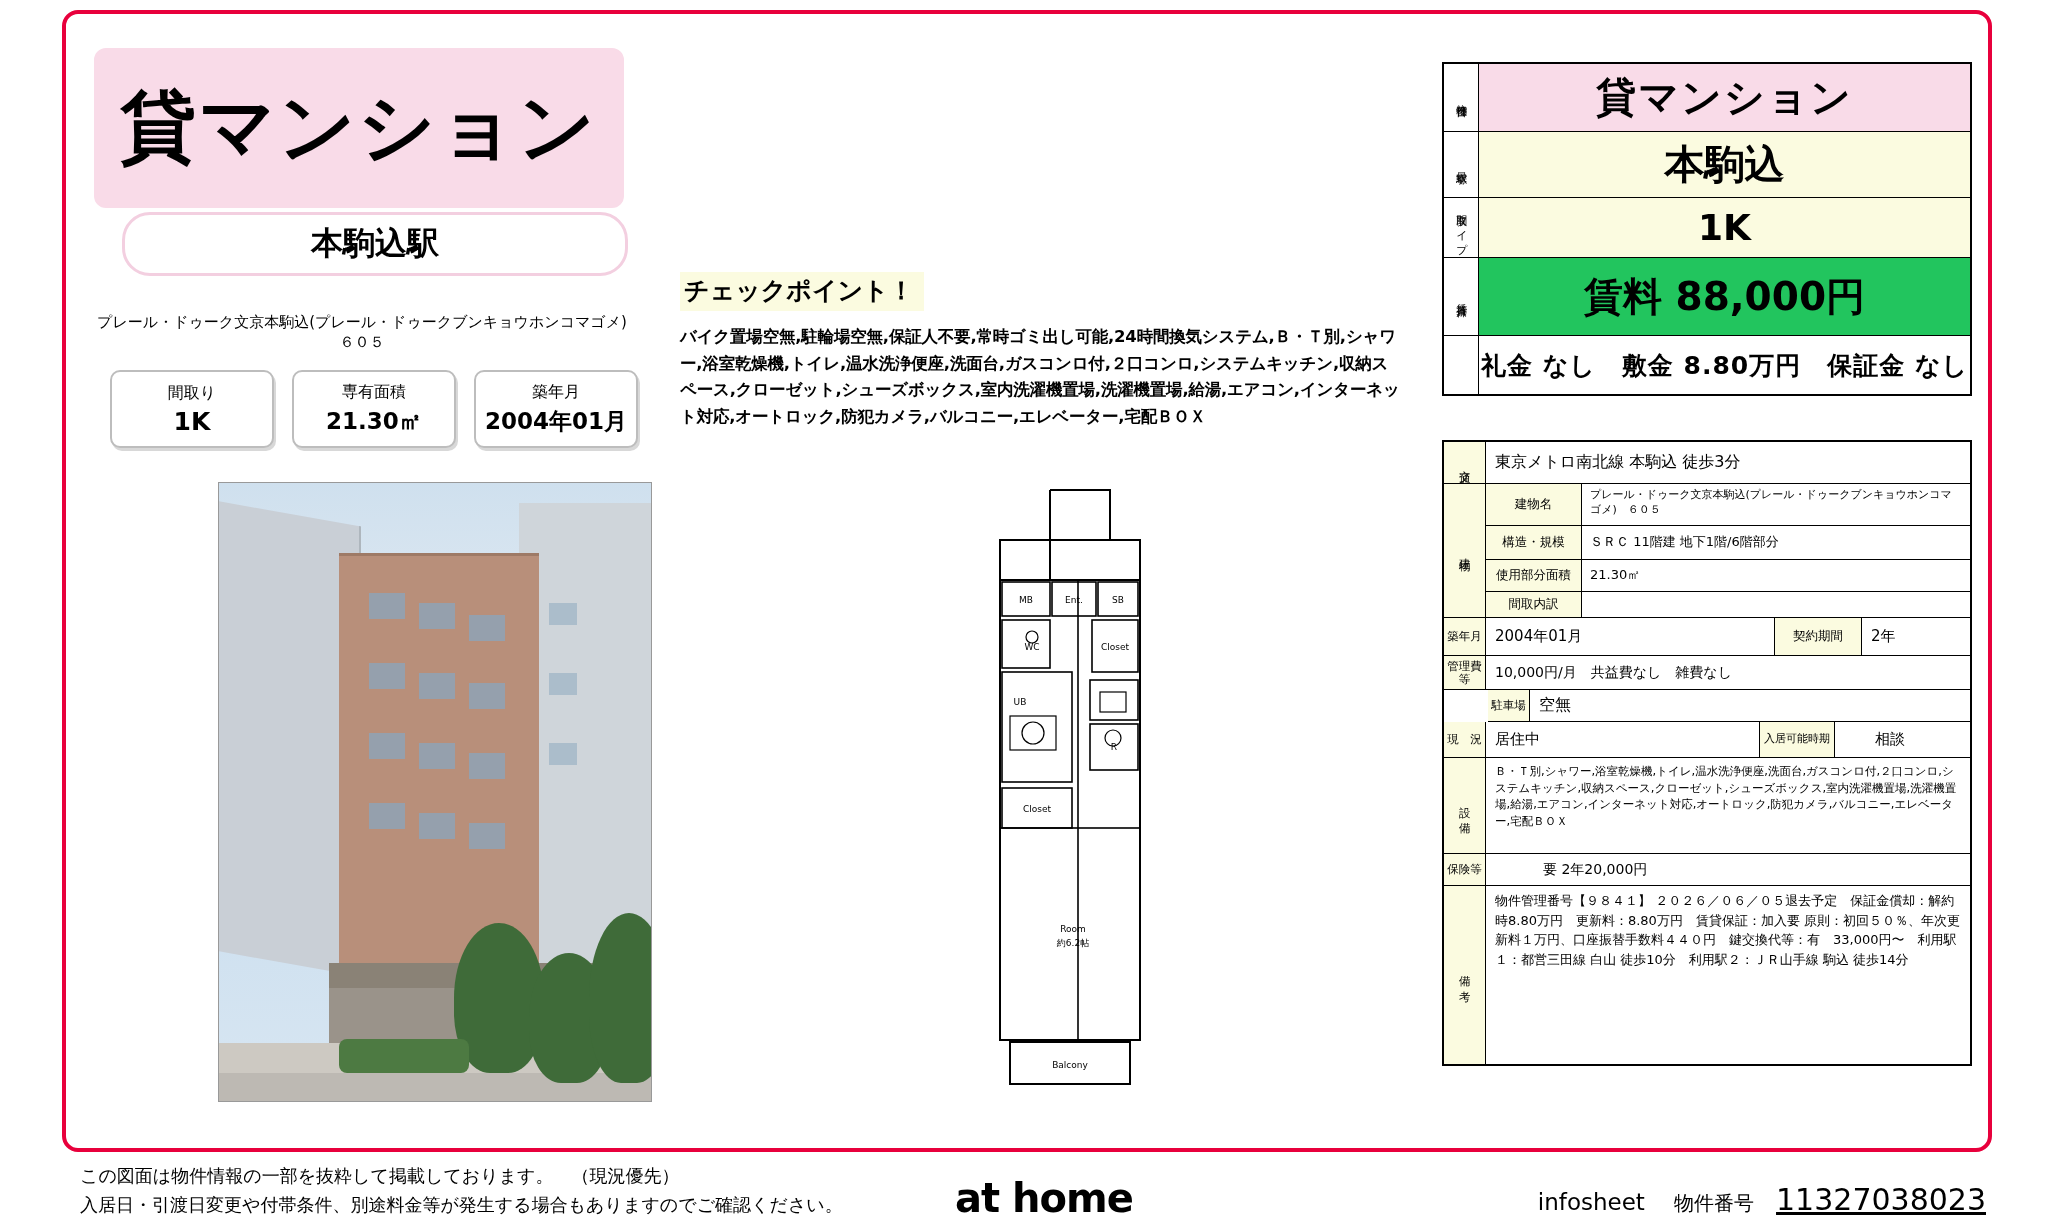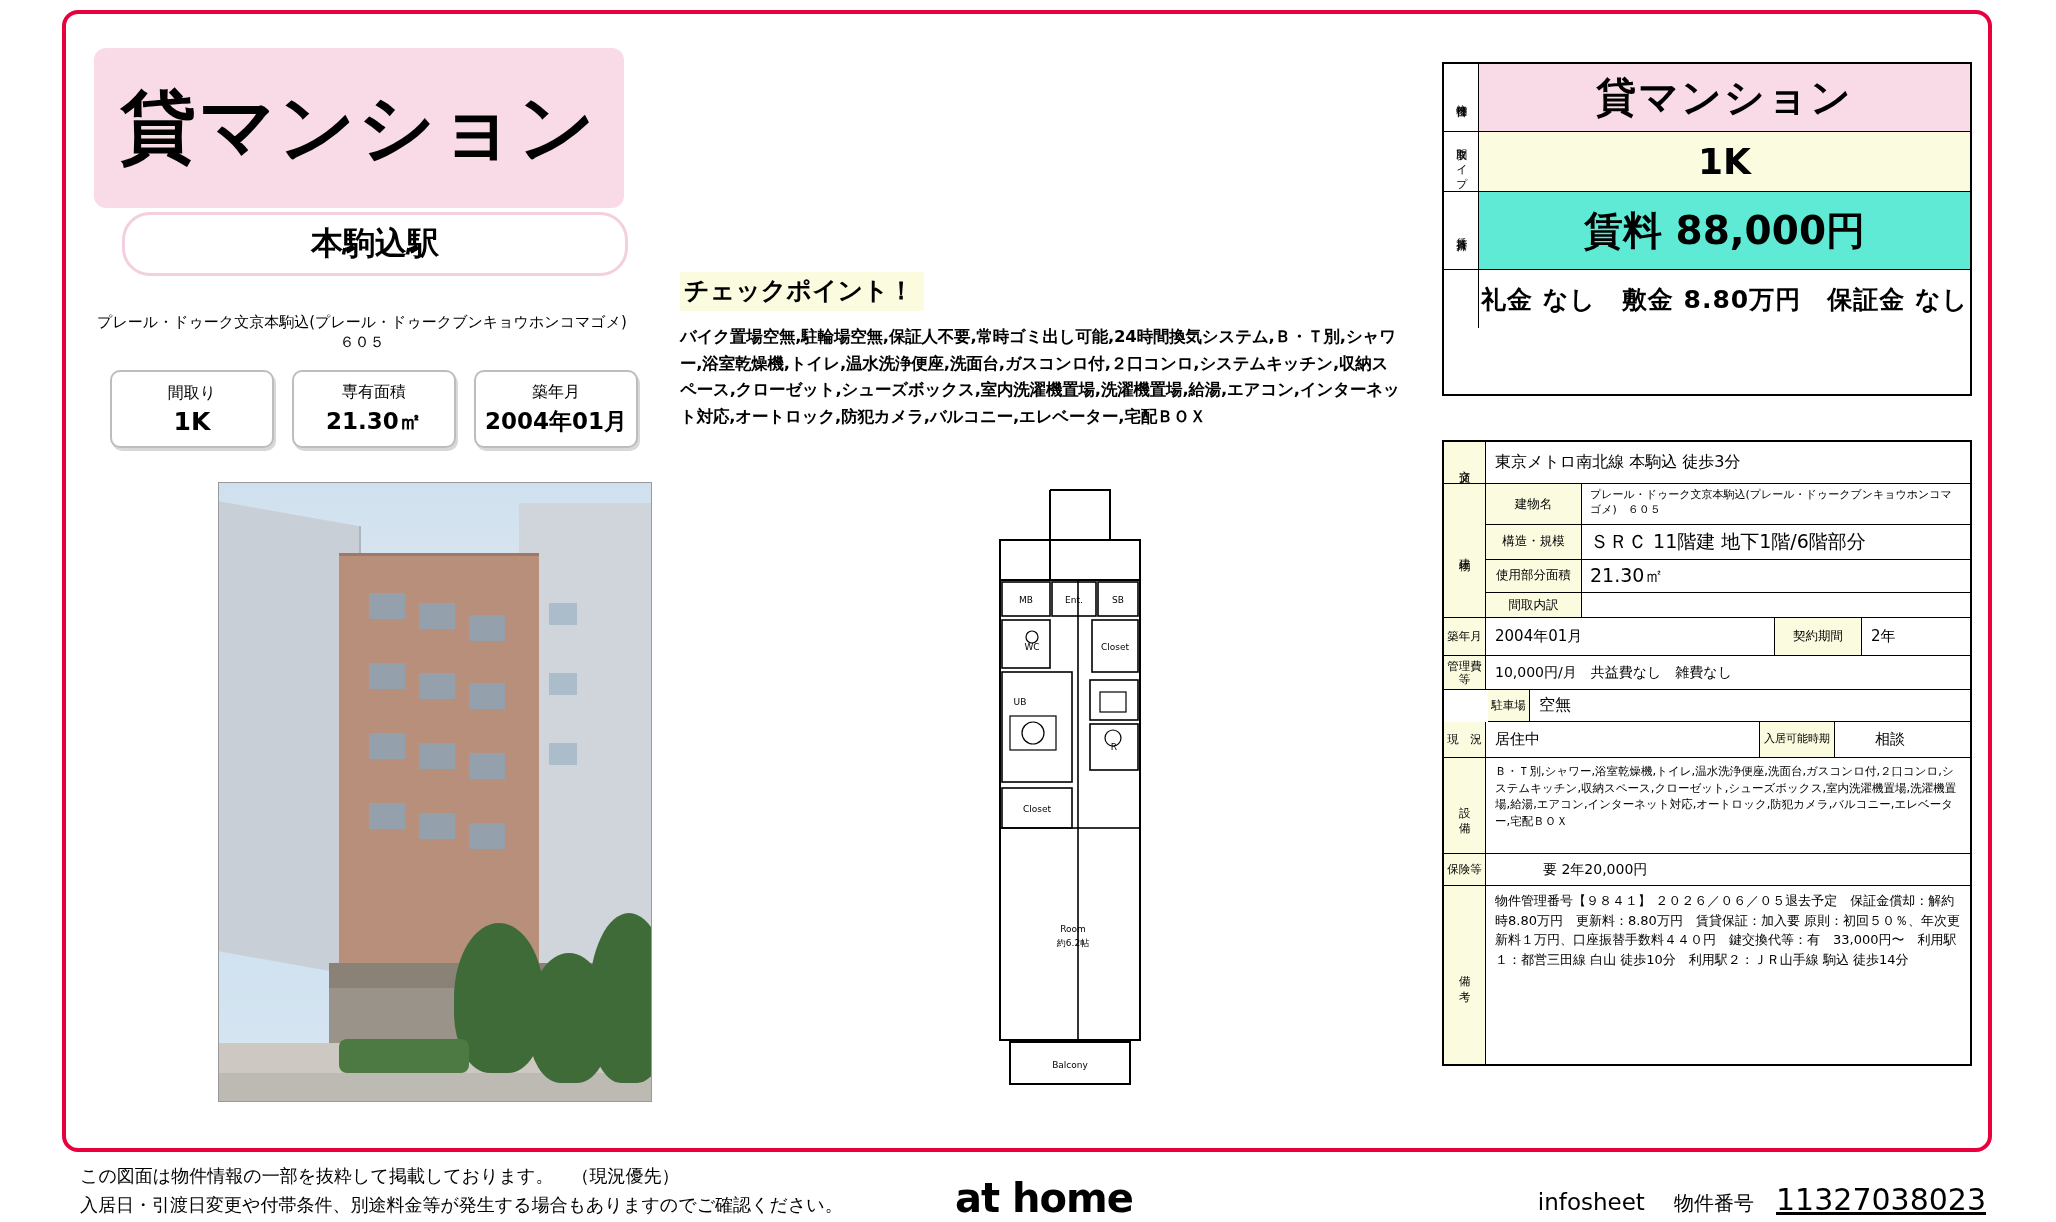--- a/index.html
+++ b/index.html
@@ -162,21 +162,21 @@
     flex: 1; display: flex; align-items: center; justify-content: center;
     font-family: "DejaVu Sans", sans-serif; font-weight: bold;
   }
   .r1 { height: 68px; background: #f9dbe8; }
   .r1 .val { background: #f9dbe8; font-size: 40px; letter-spacing: 2px; }
   .r2 { height: 66px; }
   .r2 .val { background: #fbfbe0; font-size: 40px; }
   .r3 { height: 60px; }
   .r3 .val { background: #fbfbe0; font-size: 36px; }
   .r4 { height: 78px; }
-  .r4 .val { background: #5eead4; font-size: 39px; }
+  .r4 .val { background: #22c55e; font-size: 39px; }
   .r5 { height: 58px; text-align: right; }
   .r5 .val { font-size: 25px; letter-spacing: 1px; }
 
   
   .dtab {
     position: absolute;
     left: 1442px; top: 440px;
     width: 530px;
     border: 2px solid #000;
     box-sizing: border-box;
@@ -212,21 +212,21 @@
     border-right: 1.2px solid #000;
     background: #fbfbe0;
     font-size: 12.5px;
     display: flex; align-items: center; justify-content: center;
     text-align: center; line-height: 1.15;
     box-sizing: border-box;
     padding: 3px 0;
   }
   .sub .sval { flex: 1; padding: 4px 8px; font-size: 15px; display: flex; align-items: center; }
   .sub .sval.xsmall { font-size: 11px; line-height: 1.35; display:block; padding-top:4px;}
-  .sub .sval.big { font-size: 19px; }
+  .sub .sval.big { font-size: 13px; }
 
   .split { display: flex; flex: 1; }
   .split .c1 { flex: 1; padding: 5px 9px; font-size: 15px; display: flex; align-items: center; border-right: 1.2px solid #000; }
   .split .c2lab { flex: 0 0 86px; border-right: 1.2px solid #000; background:#fbfbe0; font-size: 12.5px; display:flex;align-items:center;justify-content:center;}
   .split .c3 { flex: 0 0 90px; padding: 5px 9px; font-size: 15px; display:flex;align-items:center;}
 
   .split2 .c2lab { flex: 0 0 74px; font-size: 11px; line-height:1.15; text-align:center;}
   .split2 .c3 { flex: 0 0 86px; padding-left: 40px; }
 
   
@@ -373,20 +373,24 @@
         <circle cx="173" cy="258" r="8"></circle>
       </g>
     </svg>
   </div>
 
   <div class="rtab headtab">
     <div class="row r1">
       <div class="lab">物件種目</div>
       <div class="val">貸マンション</div>
     </div>
+    <div class="row r2">
+      <div class="lab">最寄駅</div>
+      <div class="val">本駒込</div>
+    </div>
     <div class="row r3">
       <div class="lab">間取タイプ</div>
       <div class="val">1K</div>
     </div>
     <div class="row r4">
       <div class="lab">賃貸条件</div>
       <div class="val">賃料 88,000円</div>
     </div>
     <div class="row r5">
       <div class="lab"></div>

